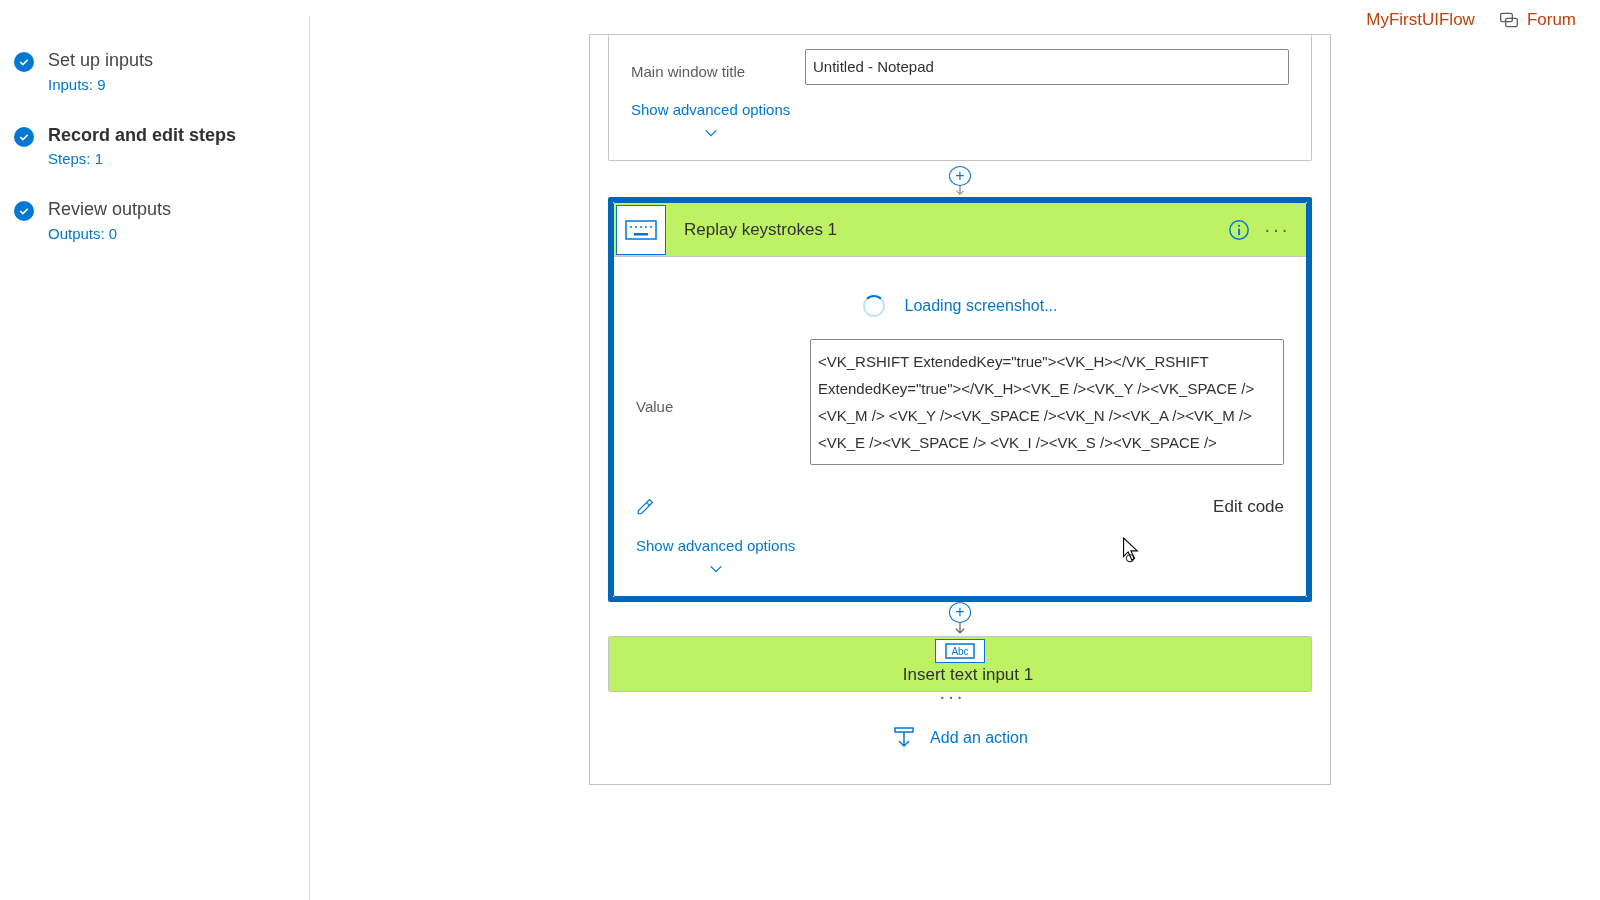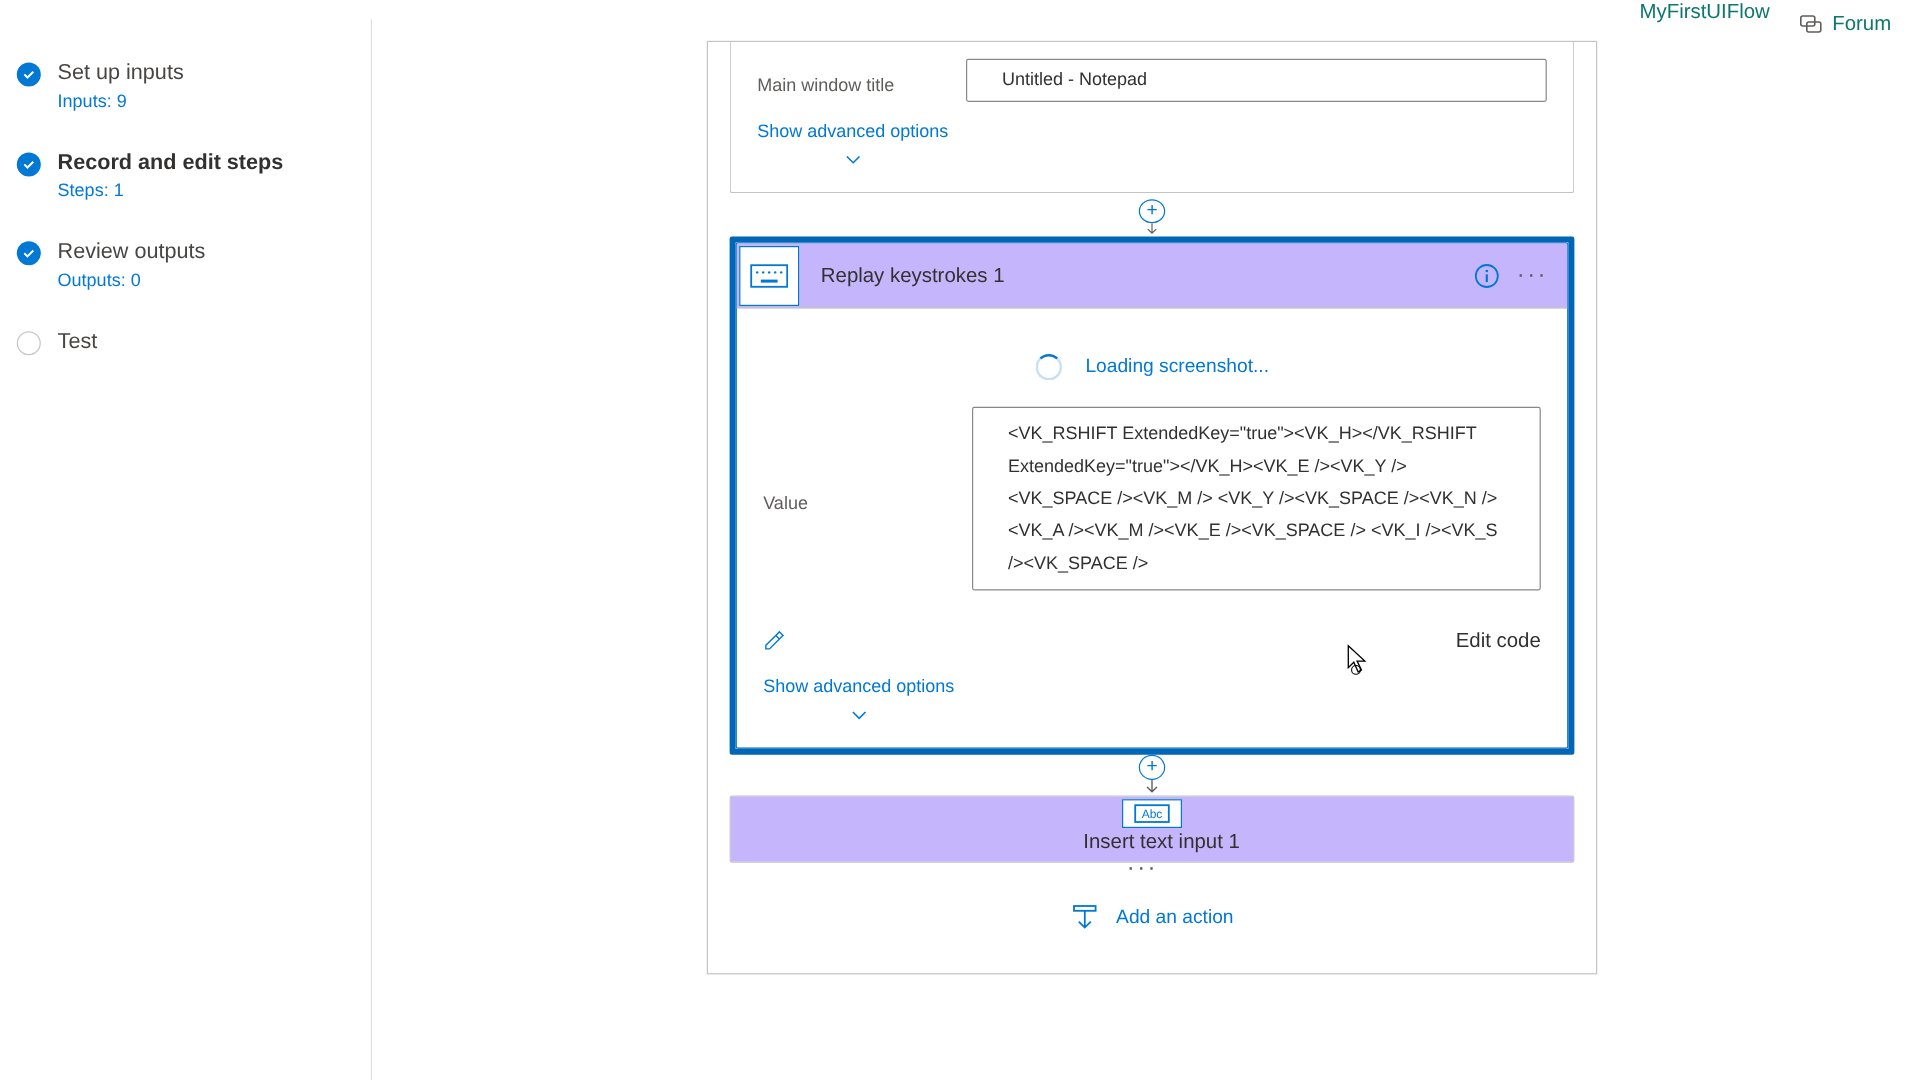--- a/index.html
+++ b/index.html
@@ -1,47 +1,47 @@
 <!DOCTYPE html>
 <html><head>
 <meta charset="utf-8">
 <style>
 * { box-sizing: border-box; margin: 0; padding: 0; }
 body { font-family: "Segoe UI", Arial, sans-serif; background: #fff; width: 1600px; height: 900px; overflow: hidden; position: relative; }
 
-.topbar { position: absolute; top: 0; right: 0; height: 40px; display: flex; gap: 24px; padding: 0 24px; font-size: 17px; color: #0f766e; }
+.topbar { position: absolute; top: 0; right: 0; height: 40px; display: flex; align-items: center; gap: 24px; padding: 0 24px; font-size: 17px; color: #c2410c; }
 .topbar .forum { display: flex; align-items: center; gap: 8px; cursor: pointer; }
 .topbar .forum svg { width: 20px; height: 20px; }
 
 .sidebar { position: absolute; left: 0; top: 0; width: 310px; height: 100%; border-right: 1px solid #e1dfdd; padding: 24px 12px 0 12px; margin-top: 16px; }
 .step-item { display: flex; align-items: flex-start; gap: 14px; padding: 10px 0 22px 2px; cursor: pointer; }
 .step-check { width: 20px; height: 20px; border-radius: 50%; background: #0078d4; display: flex; align-items: center; justify-content: center; flex-shrink: 0; margin-top: 2px; }
 .step-check.empty { background: #fff; border: 1.5px solid #c8c6c4; }
 .step-check svg { width: 12px; height: 12px; }
 .step-text .title { font-size: 18px; color: #484644; line-height: 1.2; }
 .step-text .title.bold { font-weight: 600; color: #323130; }
 .step-text .sub { font-size: 15px; color: #0078d4; margin-top: 4px; }
 
 .canvas { position: absolute; left: 320px; top: 34px; right: 0; bottom: 0; }
 .flow-column { width: 742px; margin: 0 auto; position: relative; }
 
 .card { background: #fff; border: 1px solid #c4c4c4; border-radius: 2px; }
 .card-top { border-top: none; }
-.card-header { display: flex; align-items: center; height: 54px; background: #c4b5fd; border-bottom: 1px solid #c4c4c4; }
+.card-header { display: flex; align-items: center; height: 54px; background: #bef264; border-bottom: 1px solid #c4c4c4; }
 .card-header.no-border { border-bottom: none; flex-direction: column; }
 .card-icon { width: 50px; height: 50px; margin: 2px; background: #fff; border: 1.5px solid #0078d4; display: flex; align-items: center; justify-content: center; }
 .card-title { flex: 1; padding-left: 16px; font-size: 17px; color: #323130; }
 .card-actions { display: flex; align-items: center; gap: 14px; padding-right: 16px; }
 .info-icon { color: #0078d4; }
 .more-icon { color: #605e5c; font-size: 20px; letter-spacing: 2px; cursor: pointer; }
 
 .card-body { padding: 16px 22px 20px 22px; }
 .row { display: flex; align-items: center; gap: 36px; margin-bottom: 16px; }
 .row .label { width: 138px; font-size: 15px; color: #605e5c; padding-top: 8px; }
-.input { flex: 1; border: 1px solid #8a8886; padding: 8px 29px; font-size: 15px; color: #323130; border-radius: 2px; min-height: 36px; }
+.input { flex: 1; border: 1px solid #8a8886; padding: 8px 7px; font-size: 15px; color: #323130; border-radius: 2px; min-height: 36px; }
 .textarea { line-height: 1.8; font-family: "Segoe UI", Arial, sans-serif; }
 .adv { color: #0078d4; font-size: 15px; display: inline-flex; align-items: center; gap: 8px; cursor: pointer; flex-direction: column; }
 .adv svg { width: 14px; height: 14px; }
 
 .selected-wrap { border: 5px solid #0067b8; border-radius: 2px; }
 .loading-row { display: flex; align-items: center; justify-content: center; gap: 20px; padding: 22px 0 22px 0; color: #0078d4; font-size: 16px; }
 .spinner { width: 22px; height: 22px; border: 2px solid #c7e0f4; border-top: 2px solid #0078d4; border-radius: 50%; }
 .edit-code { display: flex; justify-content: space-between; align-items: center; gap: 10px; font-size: 17px; color: #323130; padding: 16px 0 8px 0; cursor: pointer; }
 .edit-code svg { width: 18px; height: 18px; color: #0078d4; }
 
@@ -99,26 +99,20 @@
   </div>
   <div class="step-item">
     <div class="step-check">
         <svg viewBox="0 0 16 16">
           <path d="M3 8 L6.5 11.5 L13 5" stroke="#fff" stroke-width="2.2" fill="none"></path>
         </svg>
       </div>
     <div class="step-text">
       <div class="title">Review outputs</div>
       <div class="sub">Outputs: 0</div>
-    </div>
-  </div>
-  <div class="step-item">
-    <div class="step-check empty"></div>
-    <div class="step-text">
-      <div class="title">Test</div>
     </div>
   </div>
 </div>
 
 <div class="canvas">
   <div class="flow-column">
     <div class="outer-box">
 
       <div class="card card-top" style="border-top:none;">
         <div class="card-body" style="padding-top:14px;">

